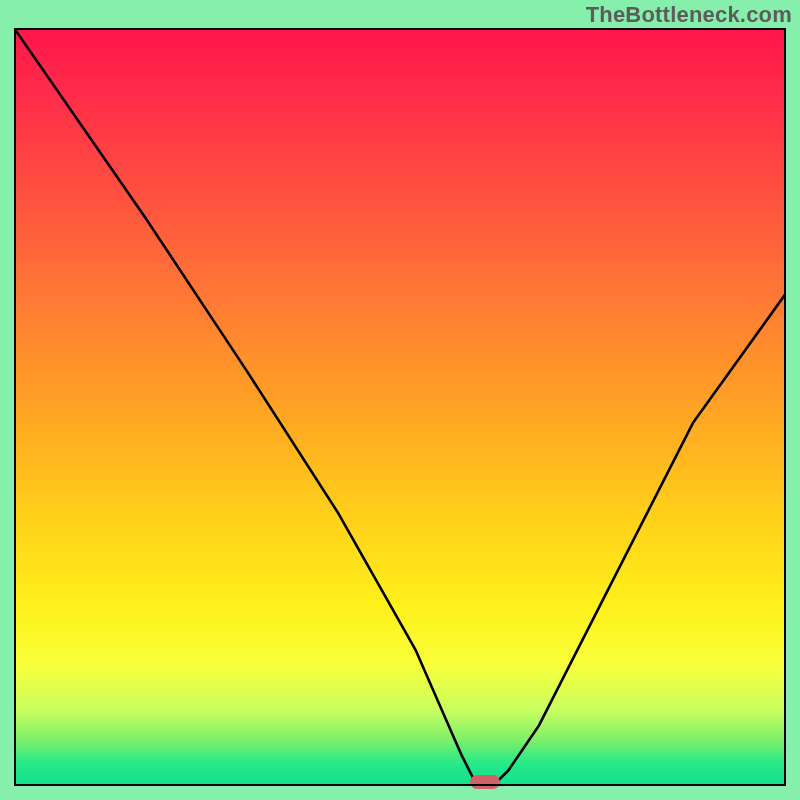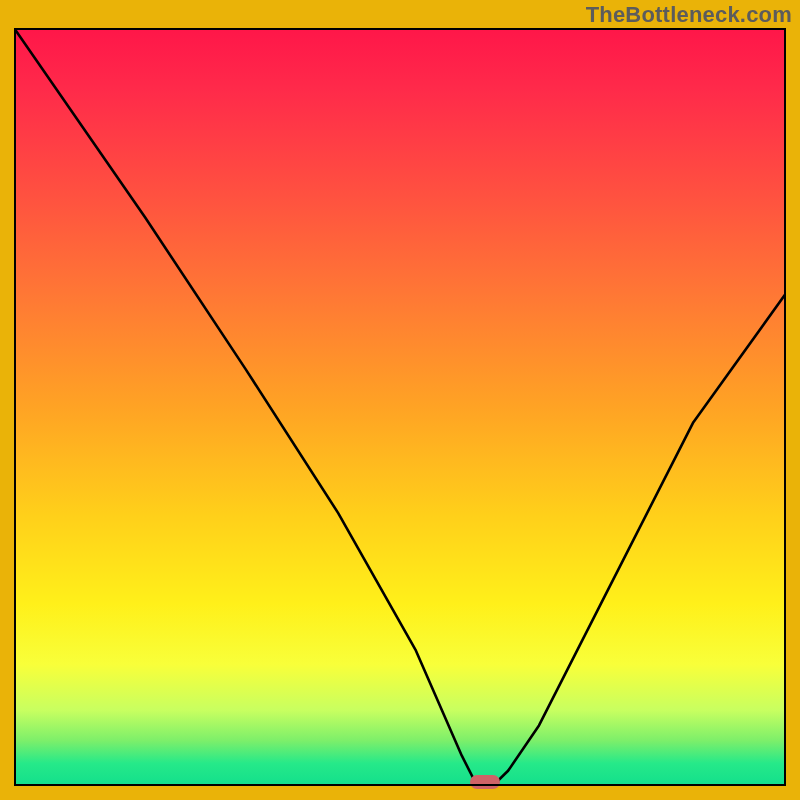--- a/index.html
+++ b/index.html
@@ -7,21 +7,21 @@
     padding: 0;
     width: 800px;
     height: 800px;
     overflow: hidden;
     font-family: Arial, Helvetica, sans-serif;
   }
   .chart-wrap {
     position: relative;
     width: 800px;
     height: 800px;
-    background: #eab308;
+    background: #86efac;
   }
   .watermark {
     position: absolute;
     top: 2px;
     right: 8px;
     font-size: 22px;
     font-weight: 600;
     color: #5c5c5c;
     letter-spacing: 0.2px;
     z-index: 20;

